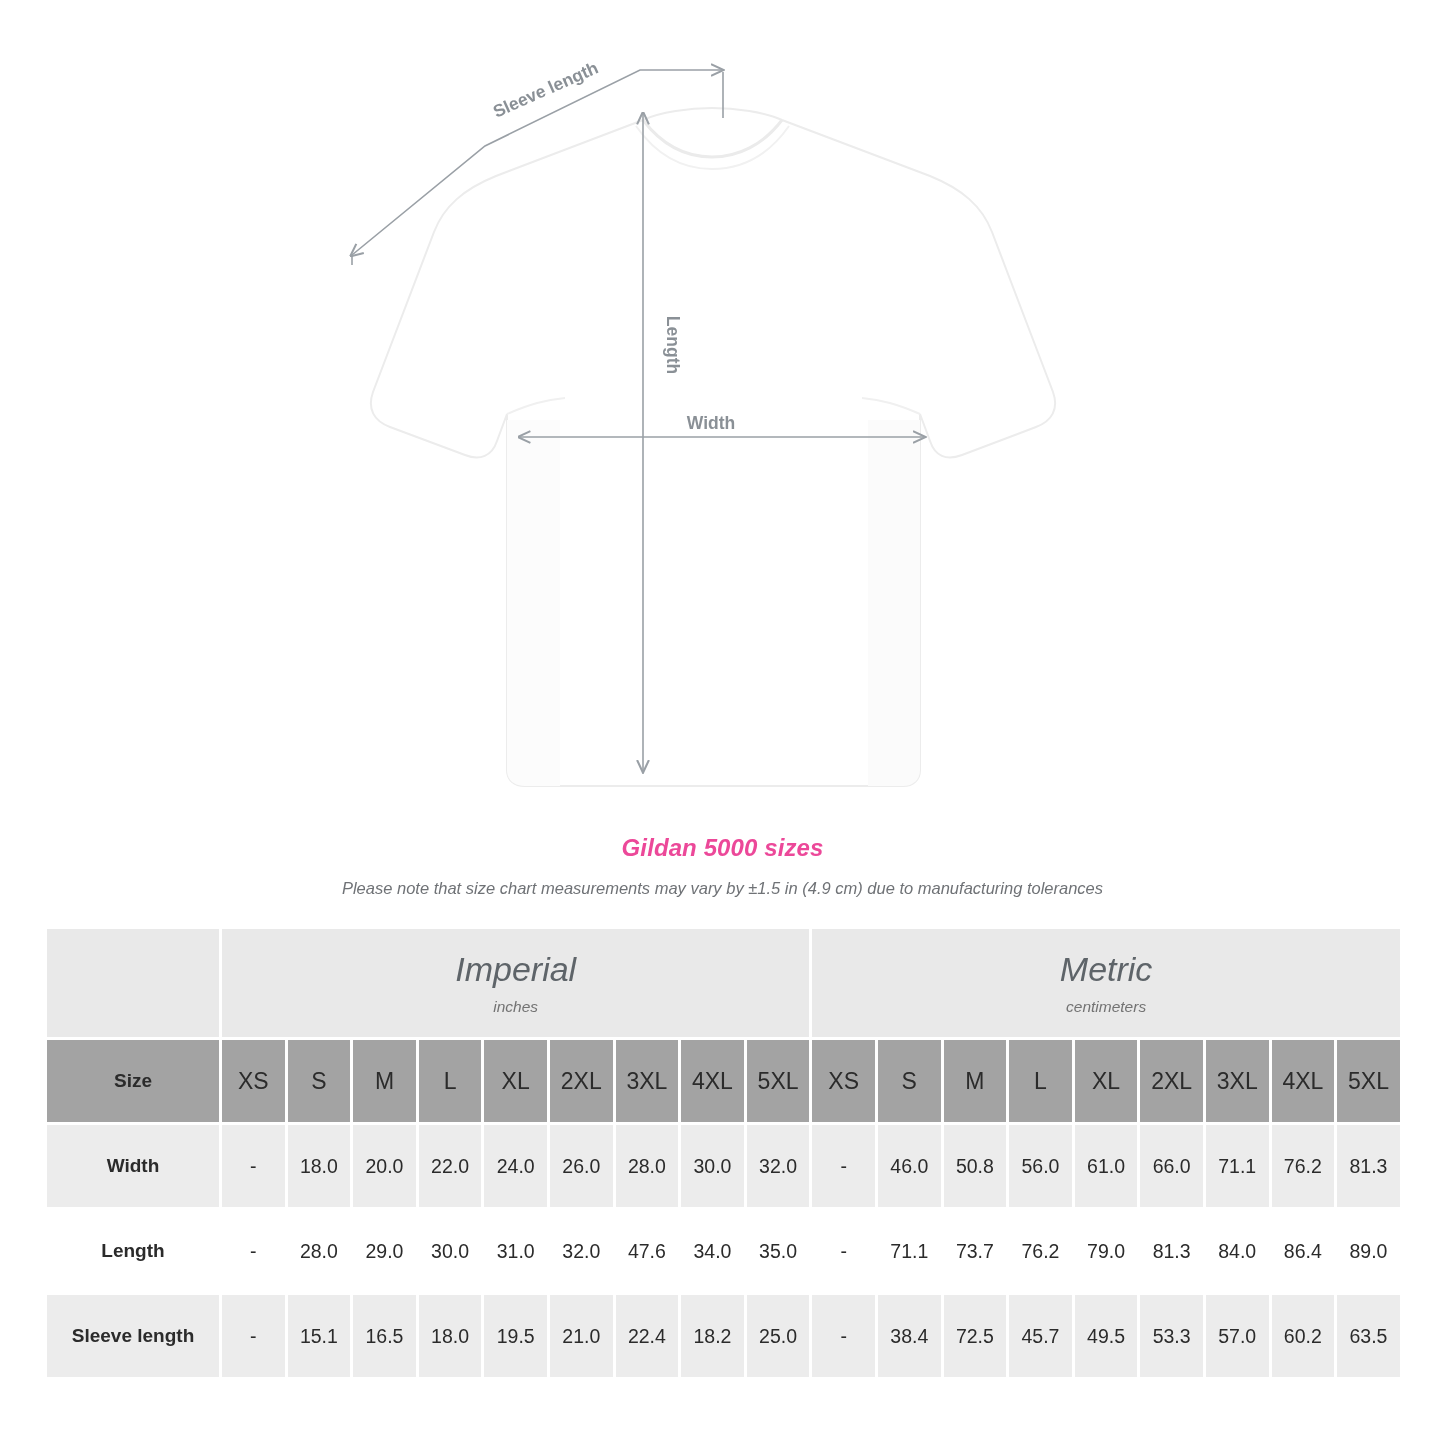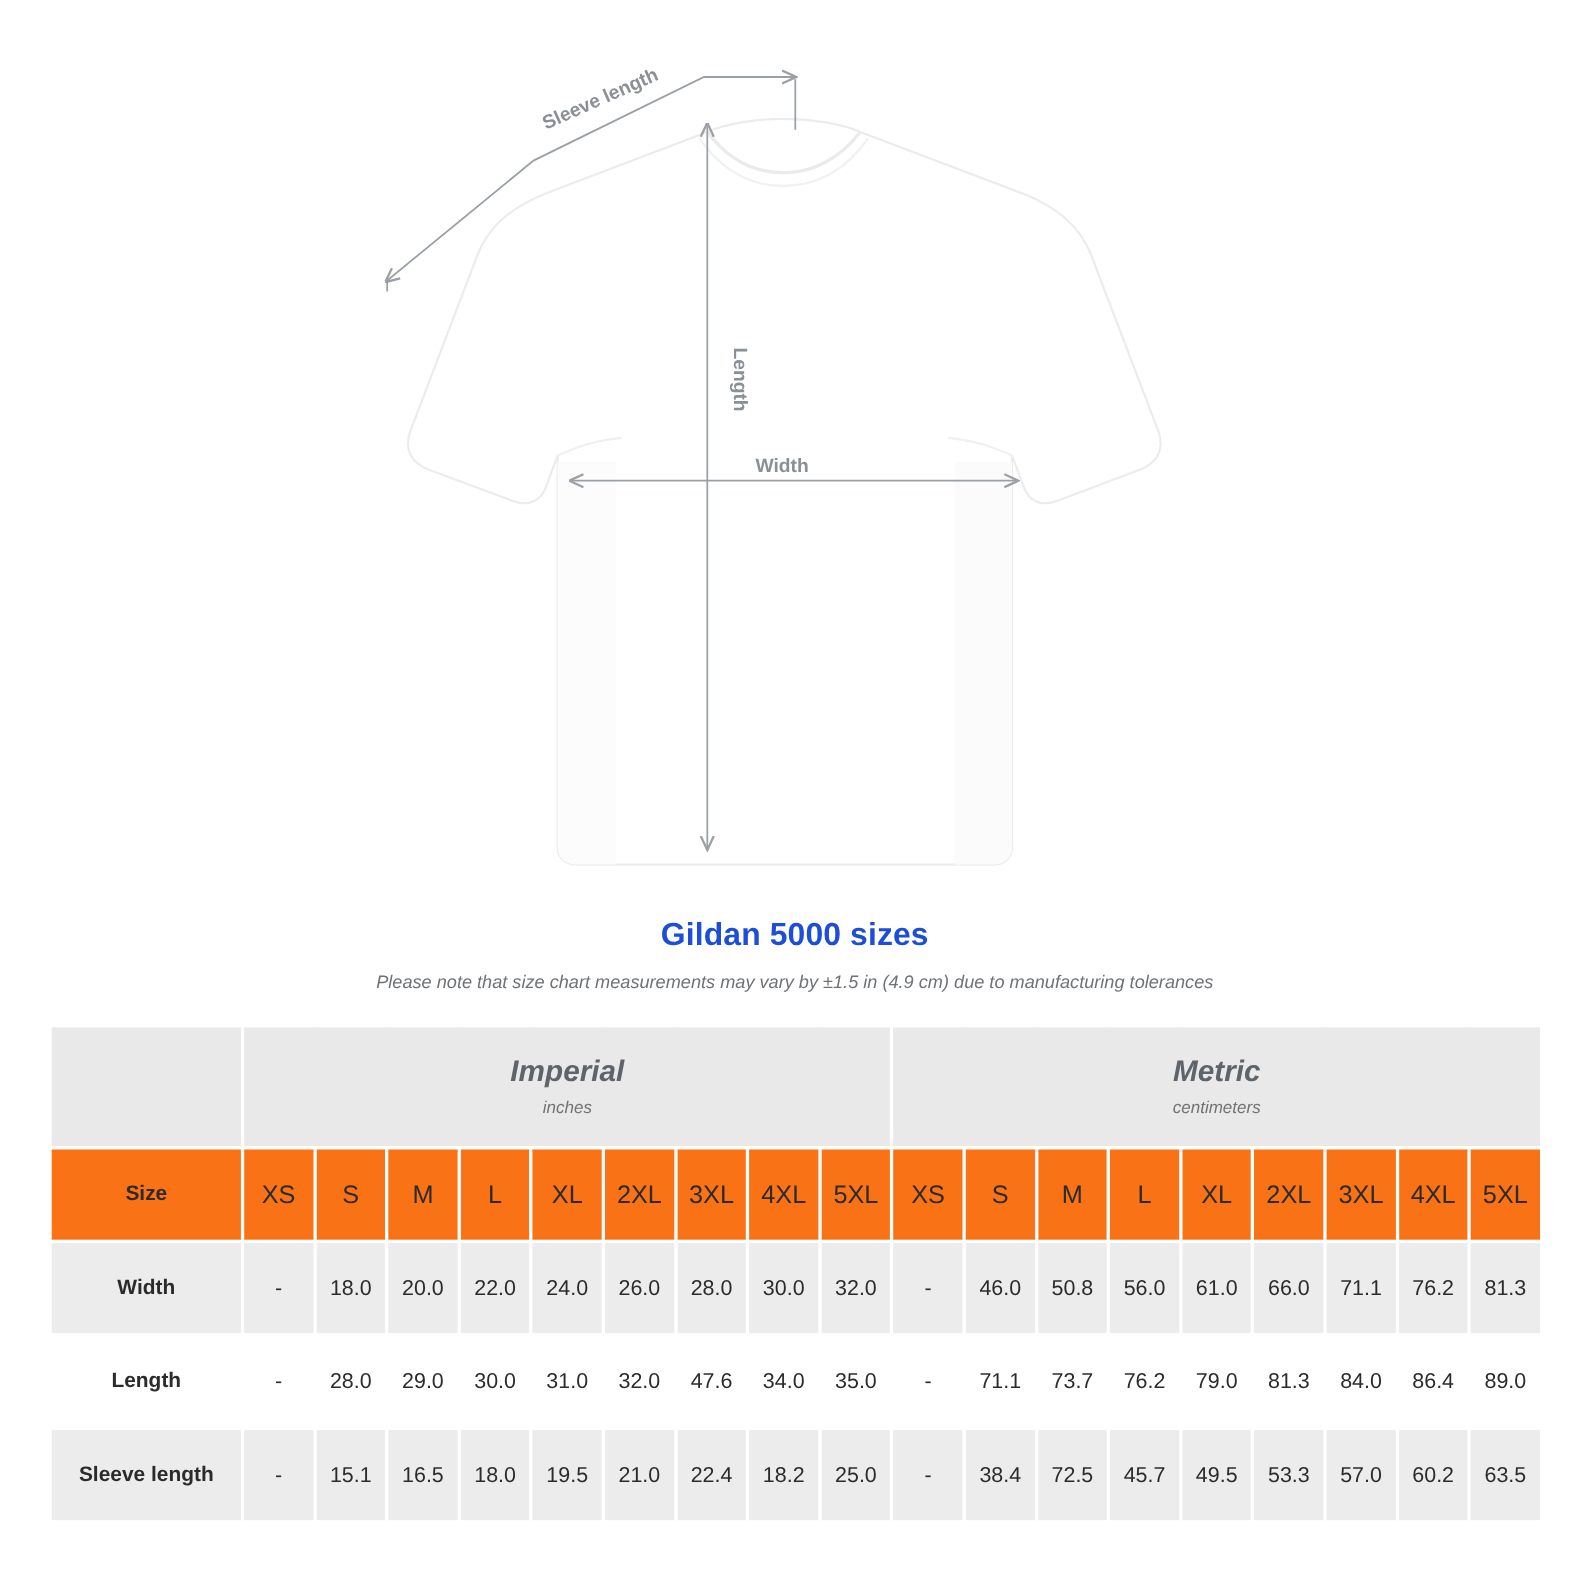--- a/index.html
+++ b/index.html
@@ -29,24 +29,25 @@
   .illustration svg {
     display: block;
   }
 
   
   .title-block {
     text-align: center;
     margin-top: 4px;
   }
   .chart-title {
-    font-size: 29px;
+    font-size: 24px;
     font-weight: bold;
-    color: #1d4ed8;
+    color: #ec4899;
     letter-spacing: 0.1px;
+    font-style: italic;
   }
   .chart-note {
     font-size: 16.5px;
     font-style: italic;
     color: #6f7276;
     margin-top: 17px;
   }
 
   
   .table-wrap {
@@ -62,35 +63,35 @@
     padding: 0;
     text-align: center;
     vertical-align: middle;
   }
 
   .unit-head {
     background: #e9e9e9;
     height: 108px;
   }
   .unit-name {
-    font-size: 27px;
+    font-size: 34px;
     font-style: italic;
-    font-weight: bold;
+    font-weight: normal;
     color: #5e6469;
   }
   .unit-sub {
     font-size: 15.5px;
     font-style: italic;
     color: #737373;
     margin-top: 9px;
   }
 
   .hdr-row td {
     height: 82px;
-    background: #f97316;
+    background: #a3a3a3;
     font-size: 19px;
     color: #2b2b2b;
   }
   .hdr-row td.rowlabel {
     font-weight: bold;
     font-size: 19px;
   }
   .hdr-row td.sizecell {
     font-weight: normal;
     font-size: 23px;

